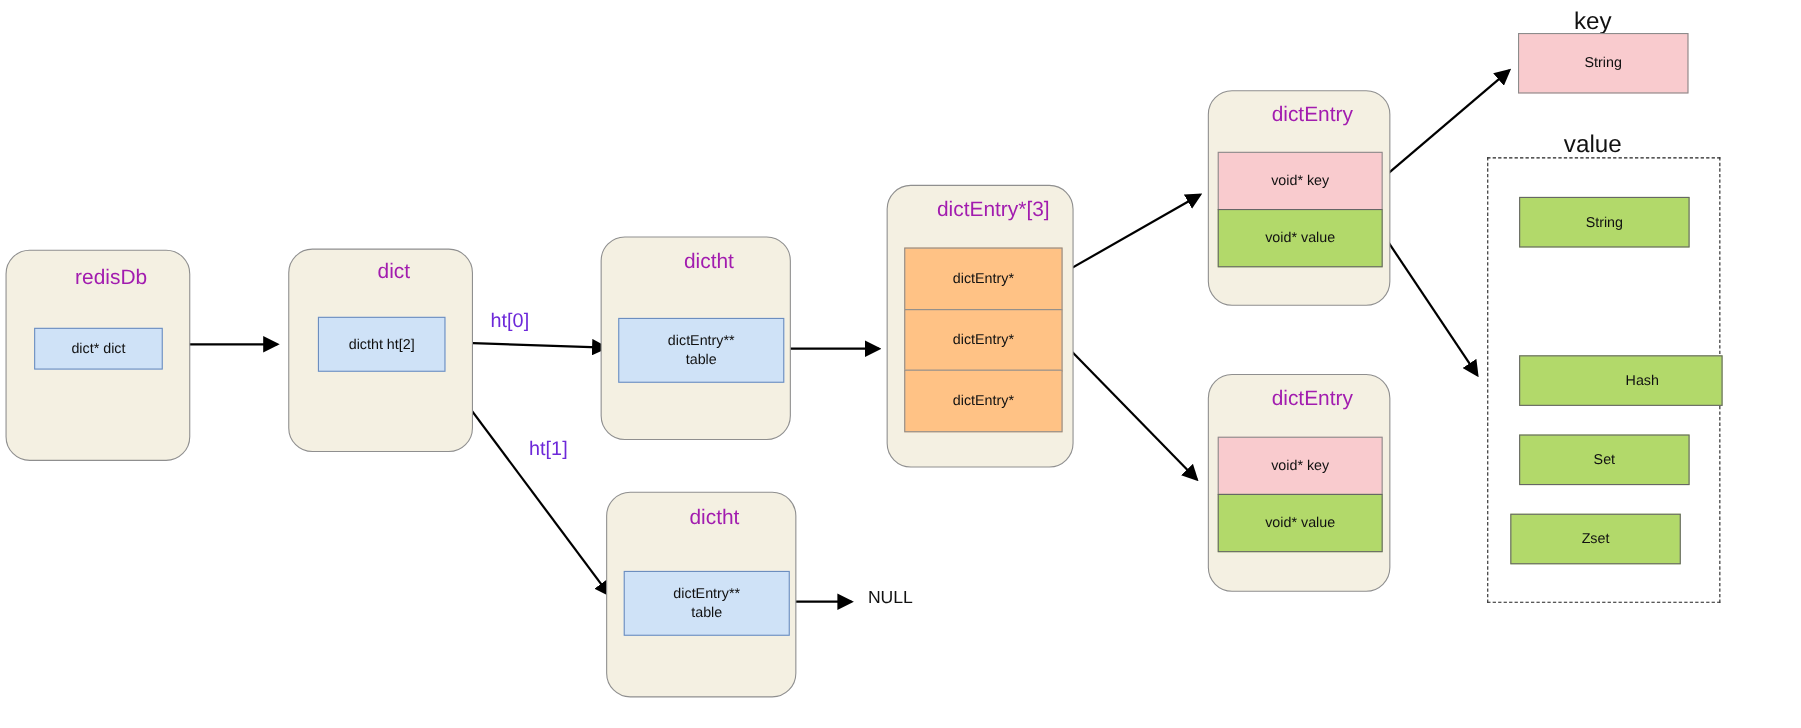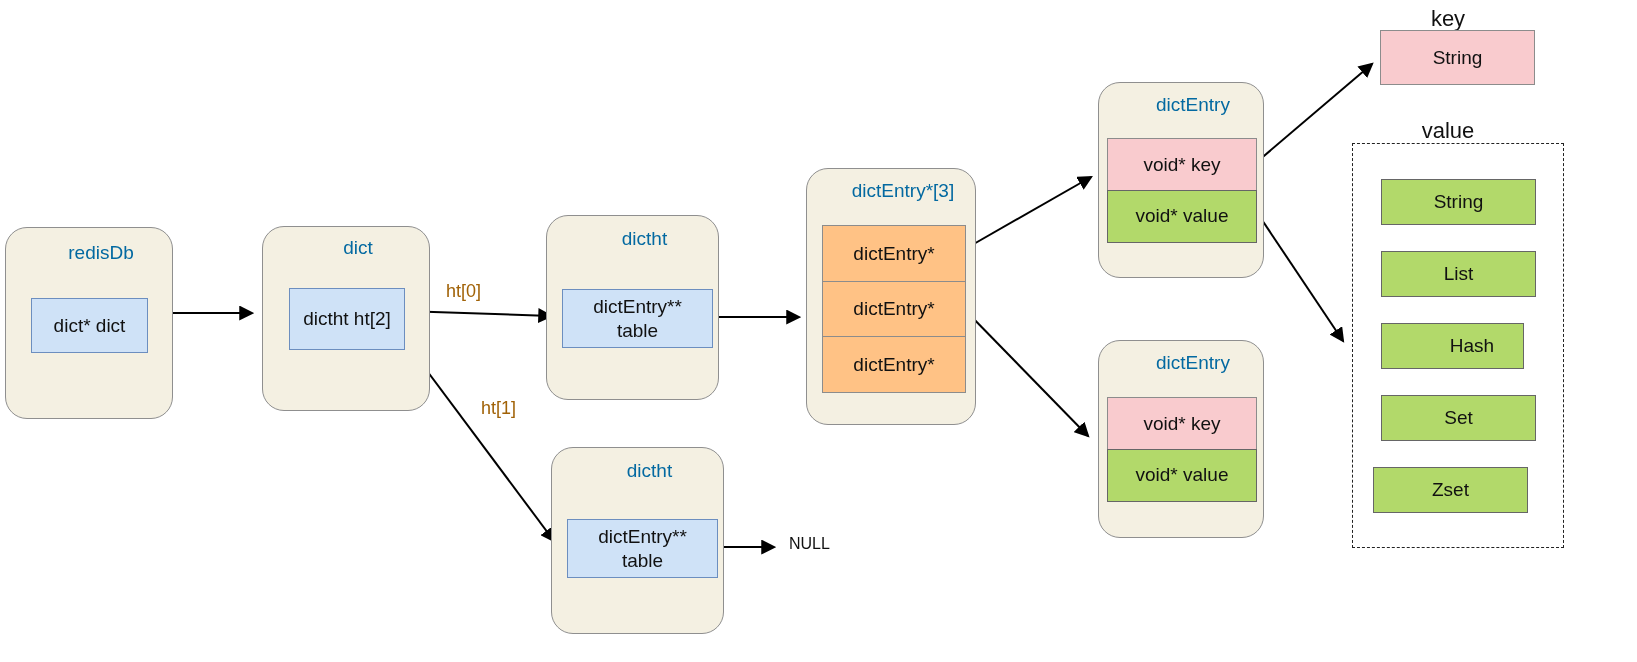--- a/index.html
+++ b/index.html
@@ -7,37 +7,37 @@
   .canvas { position:relative; width:1637px; height:662px; background:var(--canvas_bg,#fff); overflow:hidden; }
 
   .container {
     position:absolute;
     background:var(--container_fill,#f4f0e2);
     border:1.5px solid var(--container_border,#8f8f8f);
     border-radius:22px;
   }
   .node-title {
     position:absolute; top:0; left:0; right:0;
-    text-align:center; font-size:19px; color:#0369a1;padding-left:24px;
+    text-align:center; font-size:19px; color:#a21caf;padding-left:24px;
   }
   .box {
     position:absolute;
     display:flex; align-items:center; justify-content:center;
-    text-align:center; font-size:19px; color:#111;
+    text-align:center; font-size:13px; color:#111;
     border:1.5px solid #666;
     white-space:pre-line; line-height:1.25;
   }
   .blue   { background:var(--blue_fill,#cfe2f7);  border-color:var(--blue_border,#6c8ebf); }
   .orange { background:var(--orange_fill,#ffc285);border-color:var(--orange_border,#8c8c8c); }
   .pink   { background:var(--pink_fill,#fac8cb);  border-color:var(--pink_border,#8c8c8c); }
   .green  { background:var(--green_fill,#b2d96a); border-color:var(--green_border,#666666); }
 
   .dashed-group { position:absolute; border:1.5px dashed #222; background:transparent; }
   .float-label { position:absolute; font-size:22px; color:#111; text-align:center; }
-  .edge-label  { position:absolute; font-size:18px; color:#a16207; }
+  .edge-label  { position:absolute; font-size:18px; color:#6d28d9; }
   .null-label  { position:absolute; font-size:16px; color:#111; }
 
   svg.wires { position:absolute; left:0; top:0; pointer-events:none; }
 </style>
 </head>
 <body>
 
 <div class="canvas">
 
   <svg class="wires" width="1637" height="662" viewBox="0 0 1637 662">
@@ -52,26 +52,26 @@
     <line x1="712" y1="317" x2="799" y2="317" stroke="#000" stroke-width="2" marker-end="url(#arrow)"></line>
     <line x1="965" y1="249" x2="1091" y2="177" stroke="#000" stroke-width="2" marker-end="url(#arrow)"></line>
     <line x1="965" y1="310" x2="1088" y2="436" stroke="#000" stroke-width="2" marker-end="url(#arrow)"></line>
     <line x1="1258" y1="161" x2="1372" y2="64" stroke="#000" stroke-width="2" marker-end="url(#arrow)"></line>
     <line x1="1258" y1="214" x2="1343" y2="341" stroke="#000" stroke-width="2" marker-end="url(#arrow)"></line>
     <line x1="717" y1="547" x2="774" y2="547" stroke="#000" stroke-width="2" marker-end="url(#arrow)"></line>
   </svg>
 
   <div class="container" style="left:5px; top:215px; width:168px; height:192px;margin-top:12px;">
     <div class="node-title" style="top:14px;">redisDb</div>
-    <div class="box blue" style="left:25px; top:70px; width:117px; height:55px;">dict* dict</div>
+    <div class="box blue" style="left:25px; top:70px; width:117px; height:38px;">dict* dict</div>
   </div>
 
   <div class="container" style="left:262px; top:226px; width:168px; height:185px;">
     <div class="node-title" style="top:10px;">dict</div>
-    <div class="box blue" style="left:26px; top:61px; width:116px; height:62px;">dictht ht[2]</div>
+    <div class="box blue" style="left:26px; top:61px; width:116px; height:50px;">dictht ht[2]</div>
   </div>
 
   <div class="container" style="left:546px; top:215px; width:173px; height:185px;">
     <div class="node-title" style="top:12px;">dictht</div>
     <div class="box blue" style="left:15px; top:73px; width:151px; height:59px;">dictEntry**
 table</div>
   </div>
 
   <div class="container" style="left:551px; top:447px; width:173px; height:187px;">
     <div class="node-title" style="top:12px;">dictht</div>
@@ -97,22 +97,21 @@
     <div class="box pink" style="left:8px; top:56px; width:150px; height:53px;">void* key</div>
     <div class="box green" style="left:8px; top:107.5px; width:150px; height:53px;">void* value</div>
   </div>
 
   <div class="float-label" style="left:1408px; top:6px; width:80px;">key</div>
   <div class="box pink" style="left:1380px; top:30px; width:155px; height:55px;">String</div>
 
   <div class="float-label" style="left:1408px; top:118px; width:80px;">value</div>
   <div class="dashed-group" style="left:1352px; top:143px; width:212px; height:405px;">
     <div class="box green" style="left:28px; top:35px; width:155px; height:46px;">String</div>
-    <div class="box green" style="left:28px; top:107px; width:155px; height:46px;">List</div>
-    <div class="box green" style="left:28px; top:179px; width:143px; height:46px;padding-left:39px;">Hash</div>
+    <div class="box green" style="left:28px; top:179px; width:185px; height:46px;padding-left:39px;">Hash</div>
     <div class="box green" style="left:28px; top:251px; width:155px; height:46px;">Set</div>
     <div class="box green" style="left:20px; top:323px; width:155px; height:46px;">Zset</div>
   </div>
 
   <div class="edge-label" style="left:446px; top:281px;">ht[0]</div>
   <div class="edge-label" style="left:481px; top:398px;">ht[1]</div>
   <div class="null-label" style="left:789px; top:535px;">NULL</div>
 
 </div>
 

